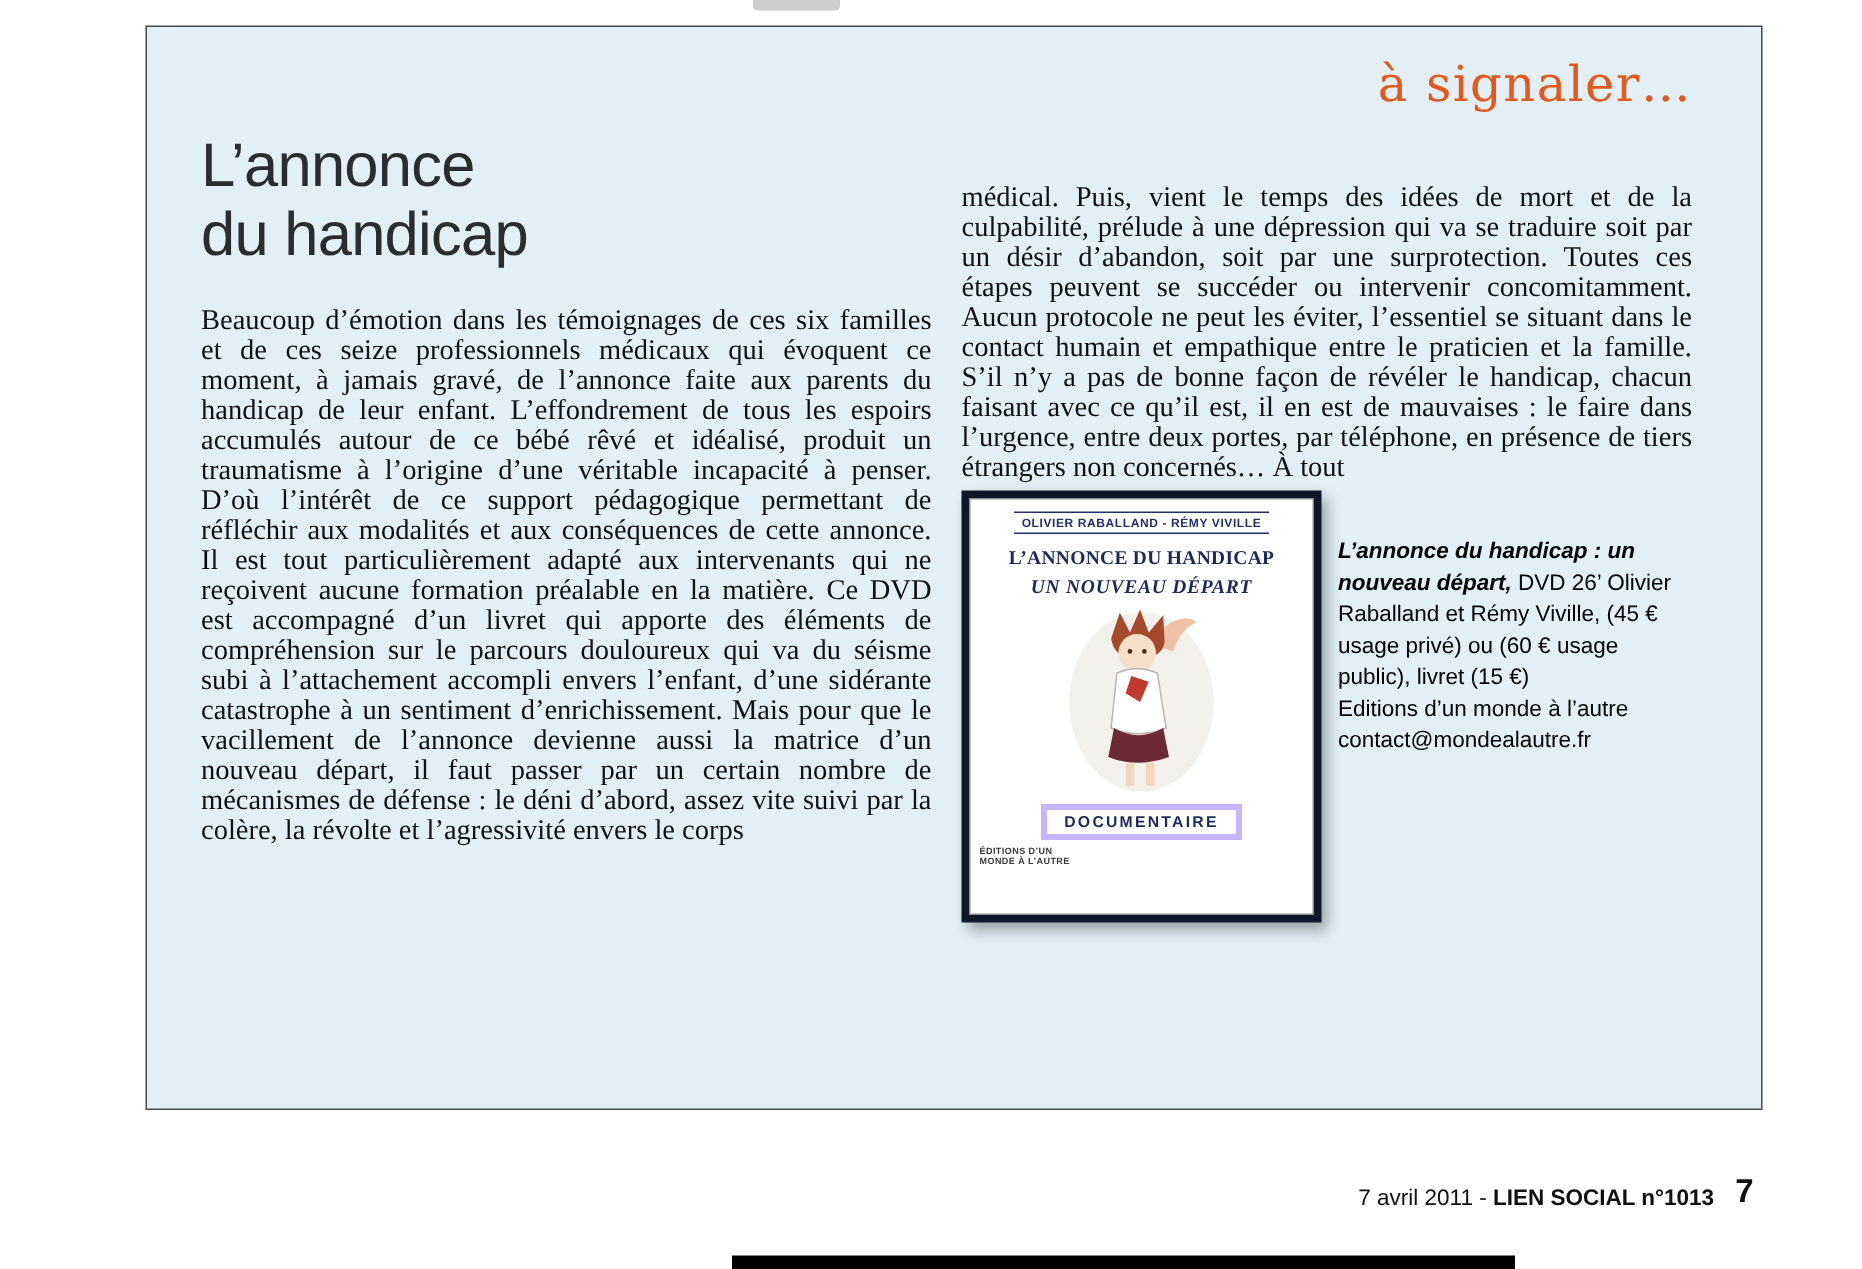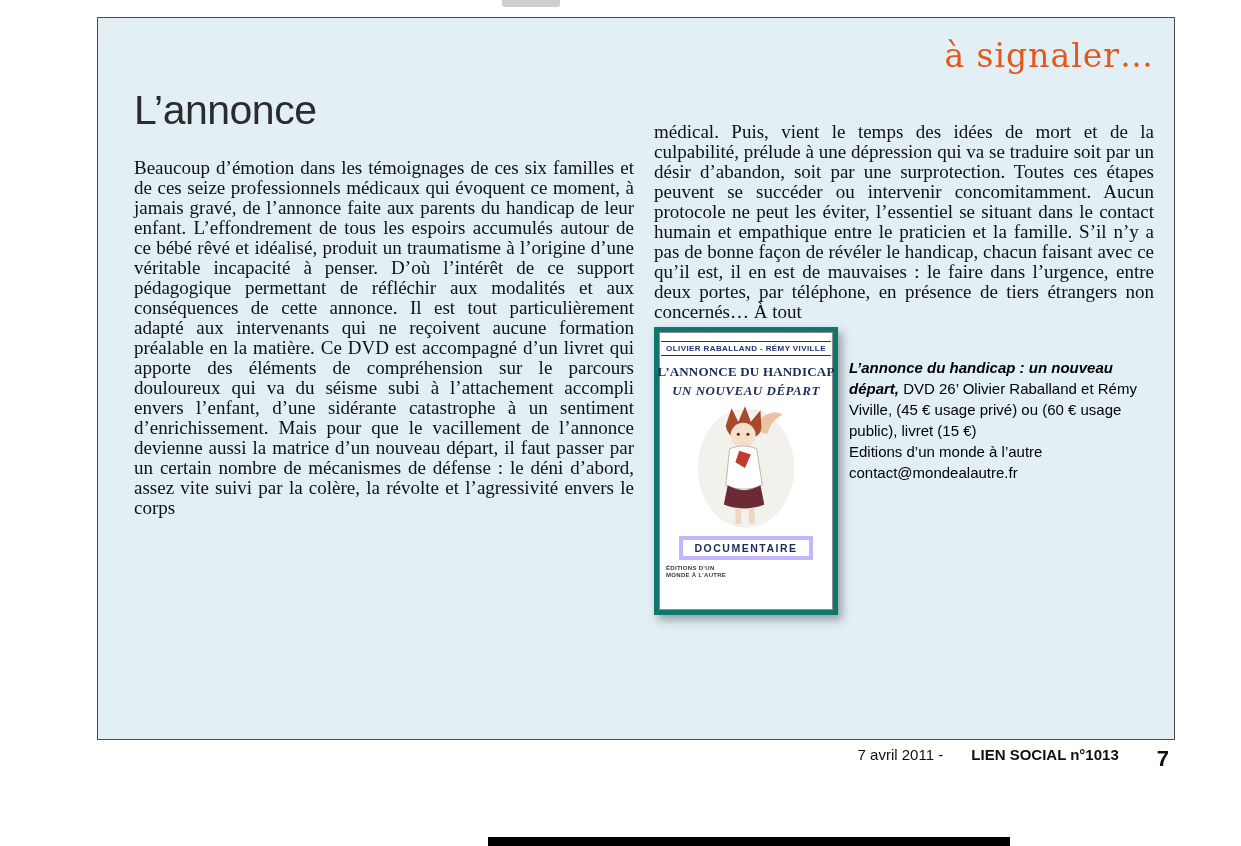--- a/index.html
+++ b/index.html
@@ -3,21 +3,21 @@
 <meta charset="utf-8">
 <style>
   * { margin:0; padding:0; box-sizing:border-box; }
   body { width:1241px; height:846px; background:#f4f4f2; font-family:"Liberation Serif",serif; }
   .scan { position:relative; width:1241px; height:846px; background:#ffffff; overflow:hidden; }
   .smudge-top { position:absolute; left:502px; top:0; width:58px; height:7px; background:#bdbdbd; opacity:.75; border-radius:0 0 3px 3px; }
 
   .panel {
     position:absolute; left:97px; top:17px; width:1078px; height:723px;
     background:#e2f0f6; border:1px solid #4b4b4b;
-    padding:0 20px 0 36px;
+    padding:0 46px 0 36px;
   }
 
   .section-label {
     margin-top:16px; line-height:44px; text-align:right;
     font-family:"DejaVu Serif",serif; font-size:33px; letter-spacing:1px;
     color:#e5581c;
   }
 
   .columns { display:grid; grid-template-columns:1fr 1fr; column-gap:20px; }
 
@@ -30,22 +30,22 @@
   .body {
     font-family:"Liberation Serif",serif; font-size:19px; line-height:20px;
     color:#101010; text-align:justify; hyphens:auto; -webkit-hyphens:auto;
   }
 
   .col.right { padding-top:44px; }
 
   .media-row { display:flex; margin-top:5px; }
 
   .dvd-scan {
-    flex:0 0 auto; width:184px; height:288px;
-    background:#0f766e; padding:5px;
+    flex:0 0 auto; width:240px; height:288px;
+    background:#0f172a; padding:5px;
     box-shadow:4px 5px 9px rgba(60,60,60,0.45);
   }
   .dvd-cover {
     width:100%; height:100%; background:#ffffff; border:1px solid #8f8f8f;
     display:flex; flex-direction:column; align-items:center;
     padding:8px 6px 5px 6px;
   }
   .dvd-authors {
     font-family:"Liberation Sans",sans-serif; font-size:8px; font-weight:700;
     color:#23306b; letter-spacing:.4px; text-transform:uppercase; white-space:nowrap;
@@ -72,23 +72,23 @@
   }
 
   .media-text { flex:1; margin-left:11px; display:flex; flex-direction:column; }
   .caption {
     margin-top:30px;
     font-family:"Liberation Sans",sans-serif; font-size:15px; line-height:21px; color:#000;
   }
   .cap-bold { font-weight:700; font-style:italic; }
 
   .footer {
-    position:absolute; top:746px; right:72px;
+    position:absolute; top:781px; right:72px;
     font-family:"Liberation Sans",sans-serif; font-size:15px; color:#101010;
-    display:flex; align-items:flex-start; white-space:pre;gap:24px;
+    display:flex; align-items:flex-end; white-space:pre;
   }
   .footer-journal { font-weight:700; }
   .footer-page { font-weight:700; font-size:22px; margin-left:14px; }
 
   .bar-bottom { position:absolute; left:488px; bottom:0; width:522px; height:9px; background:#000; }
 </style>
 </head>
 <body>
 
 <div class="scan">
@@ -96,20 +96,21 @@
 
   <div class="panel">
 
     <div class="section-label">à signaler…</div>
 
     <div class="columns">
 
       <div class="col left">
         <h1 class="title">
           <span>L’annonce</span><br>
+          <span>du handicap</span>
         </h1>
         <p class="body">Beaucoup d’émotion dans les témoignages de ces six familles et de ces seize professionnels médicaux qui évoquent ce moment, à jamais gravé, de l’annonce faite aux parents du handicap de leur enfant. L’effondrement de tous les espoirs accumulés autour de ce bébé rêvé et idéalisé, produit un traumatisme à l’origine d’une véritable incapacité à penser. D’où l’intérêt de ce support pédagogique permettant de réfléchir aux modalités et aux conséquences de cette annonce. Il est tout particulièrement adapté aux intervenants qui ne reçoivent aucune formation préalable en la matière. Ce DVD est accompagné d’un livret qui apporte des éléments de compréhension sur le parcours douloureux qui va du séisme subi à l’attachement accompli envers l’enfant, d’une sidérante catastrophe à un sentiment d’enrichissement. Mais pour que le vacillement de l’annonce devienne aussi la matrice d’un nouveau départ, il faut passer par un certain nombre de mécanismes de défense : le déni d’abord, assez vite suivi par la colère, la révolte et l’agressivité envers le corps</p>
       </div>
 
       <div class="col right">
         <p class="body">médical. Puis, vient le temps des idées de mort et de la culpabilité, prélude à une dépression qui va se traduire soit par un désir d’abandon, soit par une surprotection. Toutes ces étapes peuvent se succéder ou intervenir concomitamment. Aucun protocole ne peut les éviter, l’essentiel se situant dans le contact humain et empathique entre le praticien et la famille. S’il n’y a pas de bonne façon de révéler le handicap, chacun faisant avec ce qu’il est, il en est de mauvaises : le faire dans l’urgence, entre deux portes, par téléphone, en présence de tiers étrangers non concernés… À tout</p>
 
         <div class="media-row">
 
           <div class="dvd-scan">

